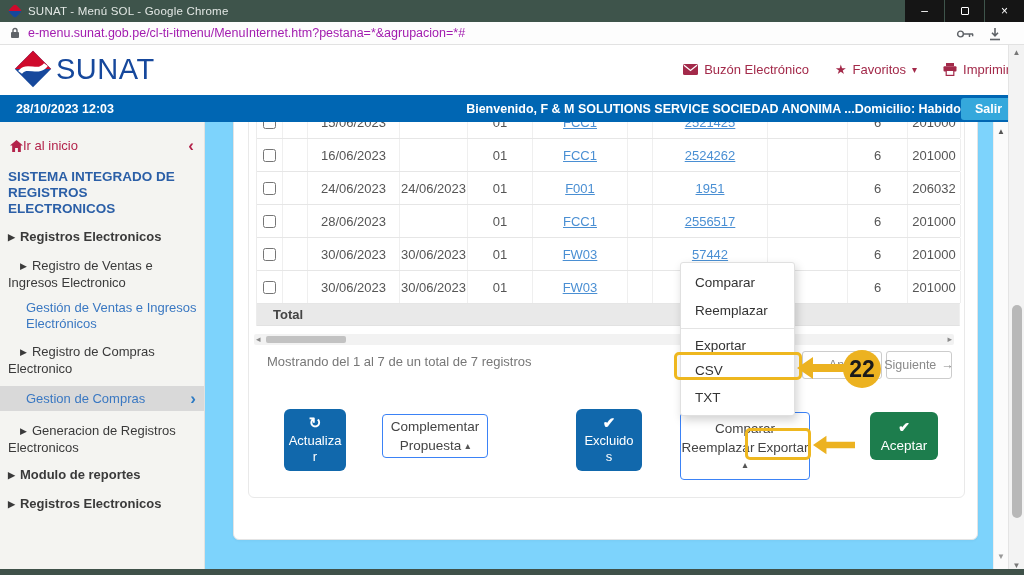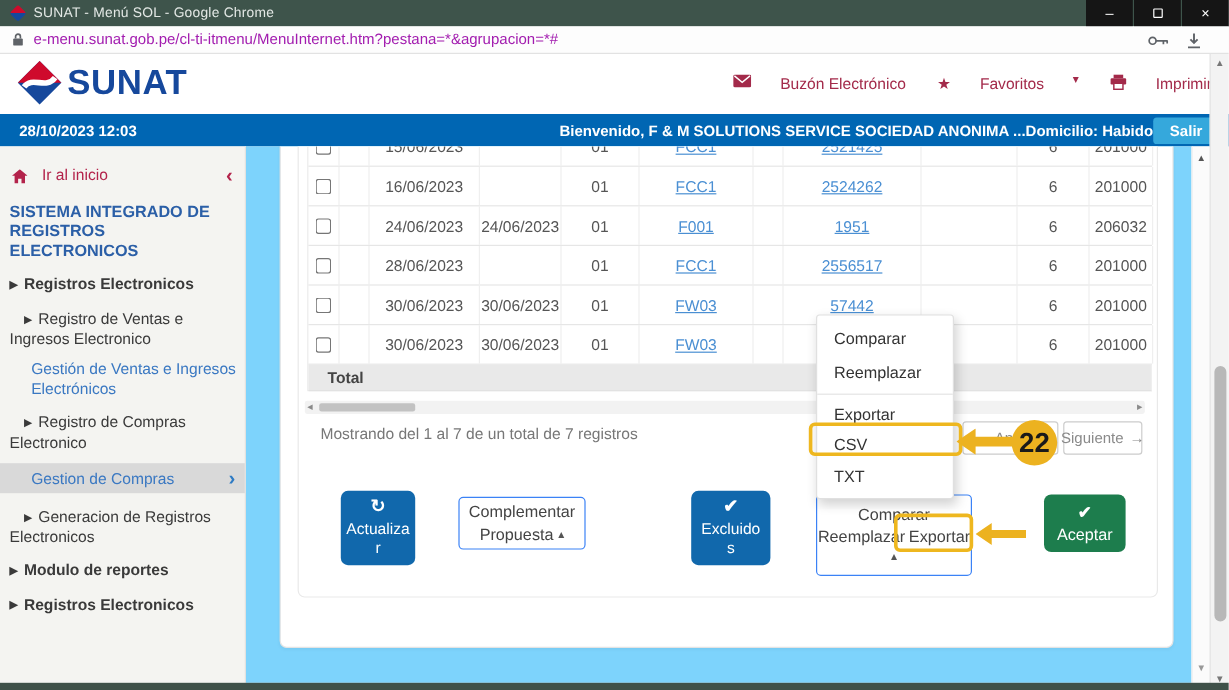--- a/index.html
+++ b/index.html
@@ -15,34 +15,34 @@
   .winbtn{width:39px;height:22px;background:#151515;color:#fff;display:flex;align-items:center;justify-content:center;font-size:12px;margin-left:1px}
   .maxbox{width:8px;height:8px;border:1.4px solid #fff;border-radius:1px}
 
   .urlbar{left:0;top:22px;width:1024px;height:23px;background:#fdfdfd;border-bottom:1px solid #e2e2e2;display:flex;align-items:center}
   .urltext{font-size:12.5px;color:#a21caf;margin-left:8px}
   .urlicons{position:absolute;right:22px;top:0;height:23px;display:flex;align-items:center;gap:14px}
 
   
   .siteheader{left:0;top:45px;width:1024px;height:50px;background:#fff}
   .logo{position:absolute;left:14px;top:5px;display:flex;align-items:center}
-  .brand{font-size:29px;font-weight:bold;color:#16489c;letter-spacing:.5px;margin-left:4px}
+  .brand{font-size:29px;font-weight:normal;color:#16489c;letter-spacing:.5px;margin-left:4px}
   .headtools{position:absolute;right:14px;top:17px;display:flex;align-items:center;gap:26px}
-  .tool{display:flex;align-items:flex-start;gap:24px;font-size:13px;color:#a32a4a;cursor:pointer}
+  .tool{display:flex;align-items:center;gap:6px;font-size:13px;color:#a32a4a;cursor:pointer}
   .tool .glyph{font-size:13px;color:#a32a4a}
 
   
   .bluebar{left:0;top:95px;width:1024px;height:27px;background:#0066b3;color:#fff;font-size:12.5px;font-weight:bold;display:flex;align-items:center}
   .bb-date{margin-left:16px}
   .bb-right{position:absolute;right:8px;display:flex;align-items:center;}
   .salir{background:#35a8dc;color:#fff;font-size:12.5px;font-weight:bold;border:none;border-radius:3px;padding:4px 14px;cursor:pointer}
 
   
   .sidebar{left:0;top:122px;width:205px;height:447px;background:#f4f4f1;border-right:1px solid #e2e2e0;font-size:13px;color:#3a3a3a}
-  .sb-home{display:flex;align-items:flex-end;gap:12px;color:#b3234b;padding:16px 10px 0 10px;cursor:pointer}
+  .sb-home{display:flex;align-items:center;gap:0;color:#b3234b;padding:16px 10px 0 10px;cursor:pointer}
   .sb-home .collapse{margin-left:auto;font-size:17px;font-weight:bold;color:#b3234b;line-height:12px}
   .sb-title{color:#2b5fa7;font-weight:bold;font-size:13.5px;line-height:16px;padding:16px 8px 0 8px}
   .sb-item{padding:0 8px;margin-top:12px;line-height:15px;cursor:pointer}
   .sb-item .blt{font-size:9px;margin-right:5px;position:relative;top:-1px}
   .sb-bold{font-weight:bold}
   .sb-l2{text-indent:12px}
   .sb-link{color:#3a78c2;padding-left:26px;margin-top:10px;line-height:16px;cursor:pointer}
   .sb-active{margin-top:10px;background:#d9d9d9;display:flex;align-items:center;padding:5px 8px 5px 26px;color:#3a78c2;cursor:pointer}
   .sb-active .chev{margin-left:auto;color:#2e7bc4;font-weight:bold;font-size:17px;line-height:12px}
 

